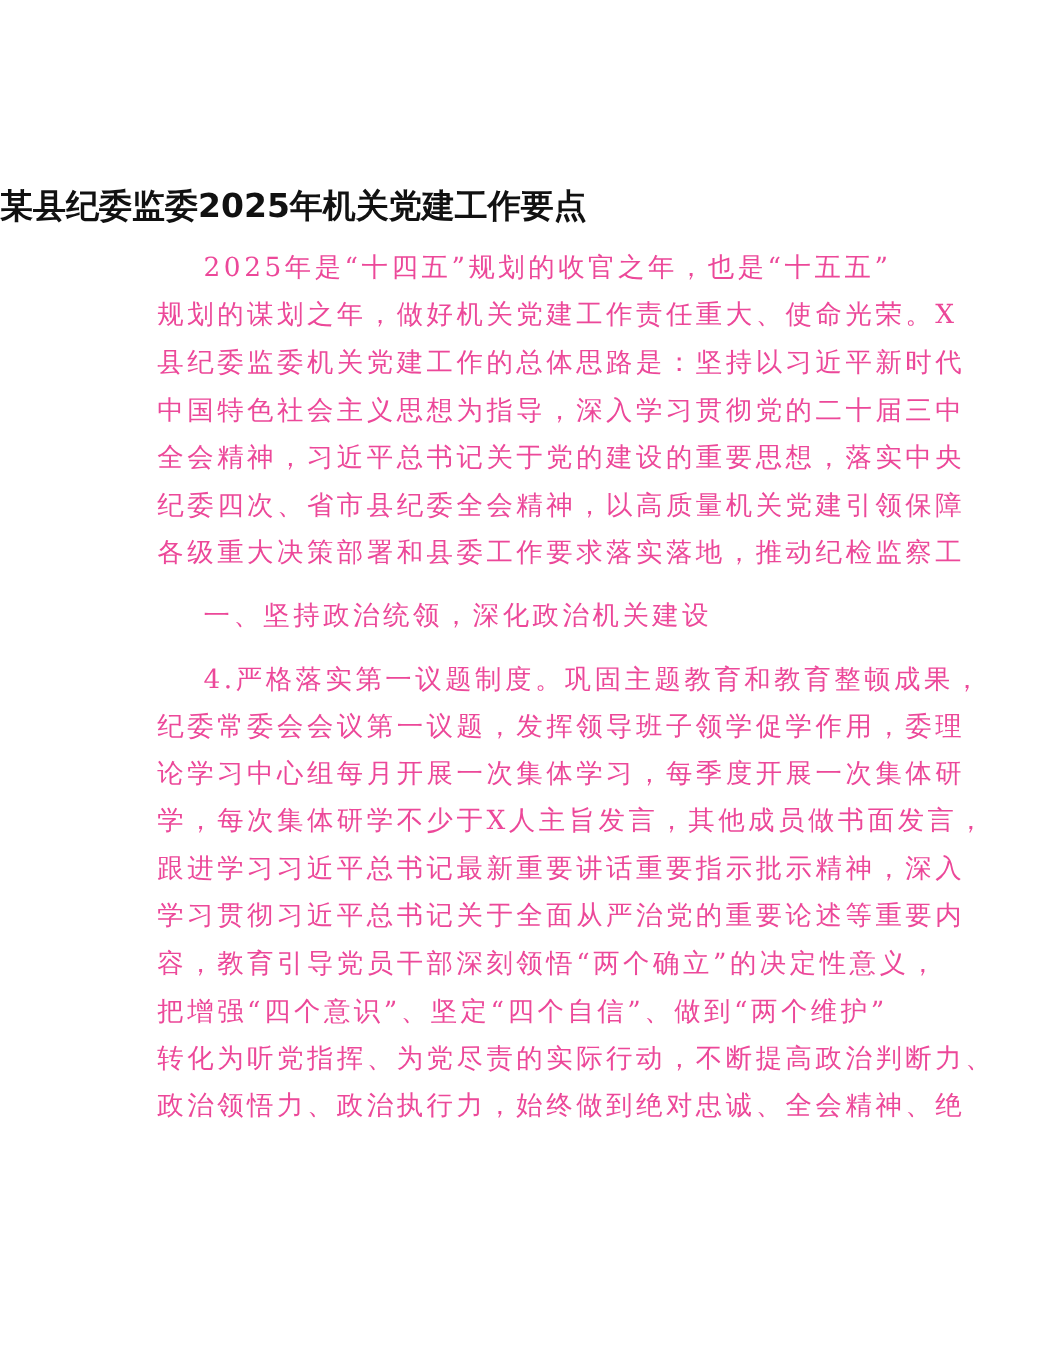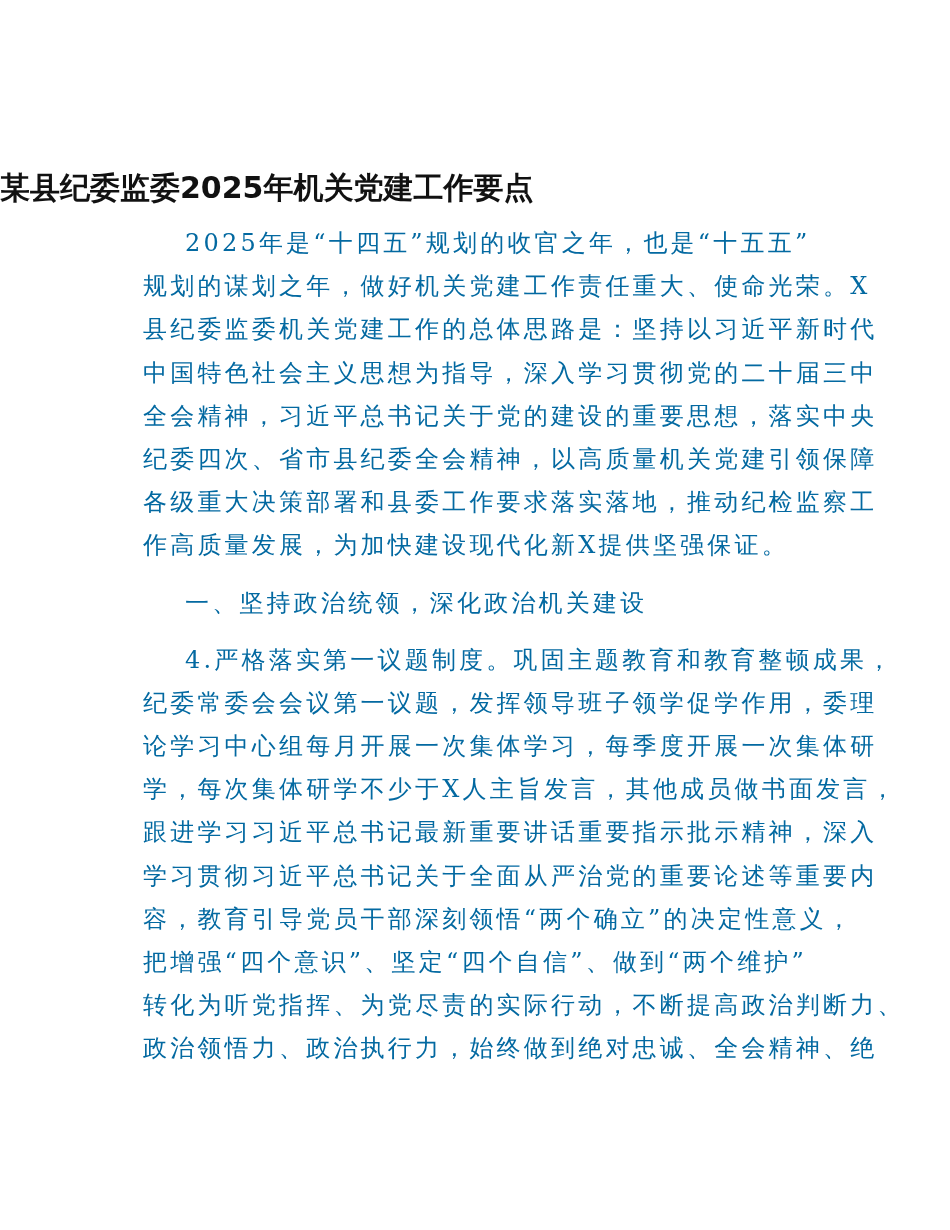--- a/index.html
+++ b/index.html
@@ -7,21 +7,21 @@
     .page {
       position: absolute; left: 0; top: 0; width: 950px; height: 1230px; background: #ffffff;
     }
     .title {
       position: absolute; left: 0; top: 166px; width: 950px; text-align: left;
       font-family: "DejaVu Sans", sans-serif; font-size: 30px; font-weight: bold;
       color: #111111; letter-spacing: 0px; line-height: 44px;
     }
     .body {
       position: absolute; left: 143px; top: 222px; width: 680px;
-      font-family: "DejaVu Serif", serif; font-size: 24px; color: #0369a1;
+      font-family: "DejaVu Serif", serif; font-size: 24px; color: #ec4899;
       line-height: 43.2px;
     }
     .line { display: block; white-space: nowrap; height: 43.2px; letter-spacing: 3.2px; }
     .indent { padding-left: 42px; }
     .gap { height: 14px; }
   </style>
 </head>
 <body>
 
 <div class="page">
@@ -29,21 +29,20 @@
 
   <div class="body">
     <div class="intro-paragraph">
       <span class="line indent">2025年是“十四五”规划的收官之年，也是“十五五”</span>
       <span class="line">规划的谋划之年，做好机关党建工作责任重大、使命光荣。X</span>
       <span class="line">县纪委监委机关党建工作的总体思路是：坚持以习近平新时代</span>
       <span class="line">中国特色社会主义思想为指导，深入学习贯彻党的二十届三中</span>
       <span class="line">全会精神，习近平总书记关于党的建设的重要思想，落实中央</span>
       <span class="line">纪委四次、省市县纪委全会精神，以高质量机关党建引领保障</span>
       <span class="line">各级重大决策部署和县委工作要求落实落地，推动纪检监察工</span>
-      <span class="line">作高质量发展，为加快建设现代化新X提供坚强保证。</span>
     </div>
 
     <div class="gap"></div>
 
     <span class="line indent">一、坚持政治统领，深化政治机关建设</span>
 
     <div class="gap"></div>
 
     <div class="item-paragraph">
       <span class="line indent">4.严格落实第一议题制度。巩固主题教育和教育整顿成果，</span>

